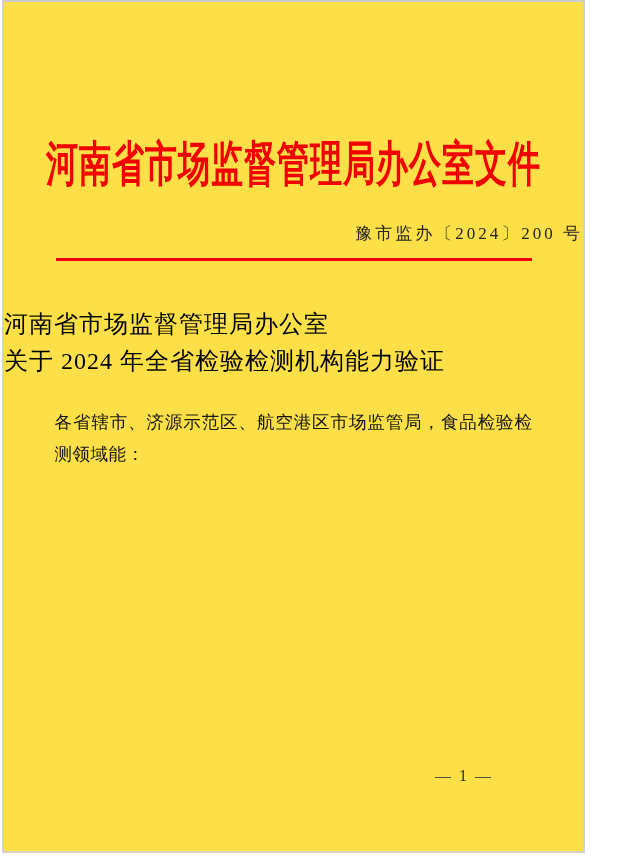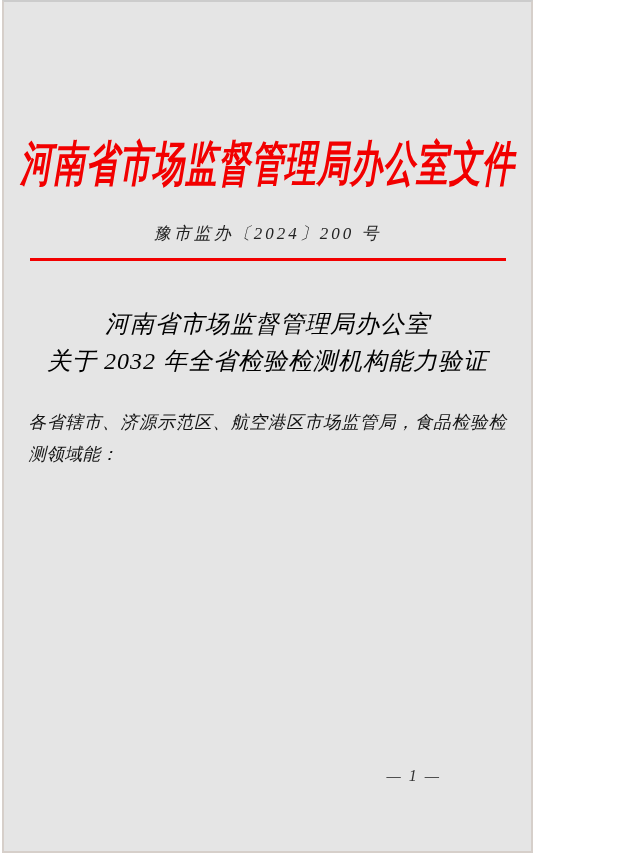--- a/index.html
+++ b/index.html
@@ -6,55 +6,54 @@
   * { box-sizing: border-box; }
   html, body {
     margin: 0; padding: 0;
     width: 637px; height: 859px;
     background: #ffffff;
     font-family: "Liberation Serif", "DejaVu Serif", serif;
   }
   .page {
     position: absolute;
     left: 2px; top: 0px;
-    width: 531px; height: 853px;
-    background: #e5e5e5;
+    width: 583px; height: 853px;
+    background: #fde047;
     border: 2px solid #d6cfca;
     border-top-color: #cccccc;
     overflow: hidden;
-    font-style: italic;
   }
   .red-header {
     margin-top: 138px;
     height: 46px; line-height: 46px;
     text-align: center;
     white-space: nowrap;
     color: var(--accent-red, #f20000);
     font-weight: bold;
     font-size: 32px;
     letter-spacing: 1px;
     transform: scaleY(1.5);
     transform-origin: center;
   }
   .doc-number {
     margin-top: 36px;
-    text-align: center;
+    text-align: right;
     font-size: 17px;
     line-height: 24px;
     letter-spacing: 3px;
     color: #222222;
   }
   .red-rule {
     width: 476px; height: 3px;
     margin: 12px auto 0 auto;
     background: var(--accent-red, #f20000);
   }
   .doc-title {
     margin-top: 45px;
-    text-align: center;
+    text-align: left;
     font-size: 24px;
     line-height: 37px;
     letter-spacing: 1px;
     color: #000000;
   }
   .doc-body {
     width: 478px;
     margin: 26px auto 0 auto;
     font-size: 17.5px;
     line-height: 32.4px;
@@ -85,21 +84,21 @@
 <div class="page">
 
   <div class="red-header">河南省市场监督管理局办公室文件</div>
 
   <div class="doc-number">豫市监办〔2024〕200 号</div>
 
   <div class="red-rule"></div>
 
   <div class="doc-title">
     <div class="title-line">河南省市场监督管理局办公室</div>
-    <div class="title-line">关于 2032 年全省检验检测机构能力验证</div>
+    <div class="title-line">关于 2024 年全省检验检测机构能力验证</div>
   </div>
 
   <div class="doc-body">
     <p class="salutation">各省辖市、济源示范区、航空港区市场监管局，食品检验检测领域能：</p>
   </div>
 
   <div class="page-number">— 1 —</div>
 
 </div>
 

